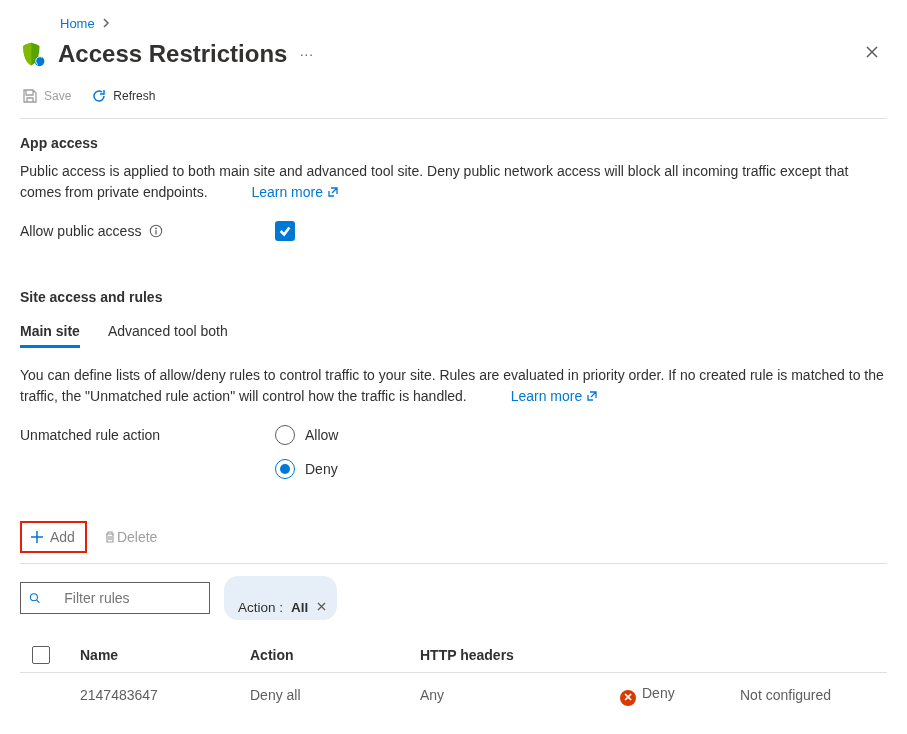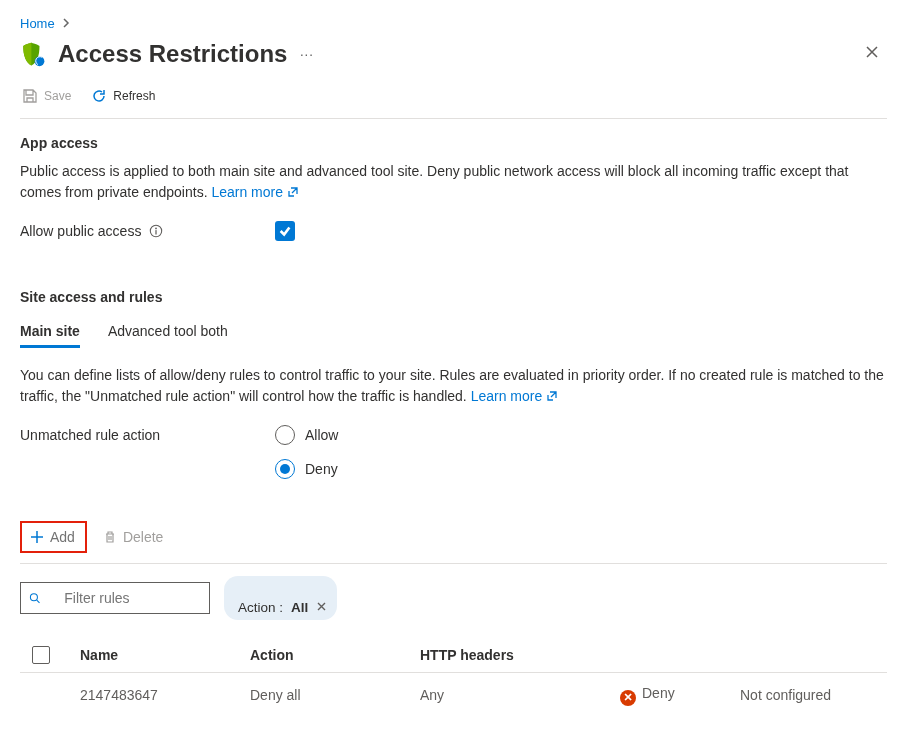--- a/index.html
+++ b/index.html
@@ -5,21 +5,21 @@
   * { box-sizing: border-box; }
   body {
     margin: 0;
     font-family: "Segoe UI", -apple-system, BlinkMacSystemFont, sans-serif;
     font-size: 14px;
     color: #323130;
     background: #fff;
     width: 907px;
     padding: 16px 20px;
   }
-  a.link { color: #0078d4; text-decoration: none; cursor: pointer; }
+  a.link { color: #0078d4; text-decoration: none; cursor: pointer; margin-left: 40px; }
   .breadcrumb { display:flex; align-items:center; font-size:13px; margin-bottom:8px; }
   .crumb-sep { color:#666; margin:0 6px; }
   .title-row { display:flex; align-items:center; margin: 8px 0 12px 0; }
   .shield { width:26px; height:26px; margin-right:12px; }
   h1.title { font-size:24px; font-weight:600; margin:0; }
   .title-dots { margin-left:12px; color:#666; cursor:pointer; }
   .close-x { margin-left:auto; font-size:18px; color:#605e5c; cursor:pointer; padding:4px 8px; }
   .cmdbar { display:flex; align-items:center; gap:16px; padding: 4px 0 10px 0; }
   .cmdbtn { display:flex; align-items:center; gap:6px; background:none; border:none; padding:4px 2px; cursor:pointer; font-size:12px; color:#323130; }
   .cmdbtn.disabled { color:#a19f9d; cursor:default; }
@@ -38,21 +38,21 @@
   .tab { padding:6px 0; cursor:pointer; color:#323130; }
   .tab.active { border-bottom:3px solid #0078d4; font-weight:600; }
   .radio-row { display:flex; align-items:center; gap:10px; margin-bottom:14px; cursor:pointer; }
   .radio { width:20px; height:20px; border-radius:50%; border:1px solid #605e5c; display:flex; align-items:center; justify-content:center; }
   .radio.selected { border:1px solid #0078d4; }
   .radio.selected .dot { width:10px; height:10px; border-radius:50%; background:#0078d4; }
   .actionbar { display:flex; align-items:center; gap:16px; margin-top:28px; }
   .add-highlight { border:2px solid #e3200a; padding:6px 10px 6px 8px; display:inline-flex; align-items:center; gap:6px; }
   .add-btn { display:inline-flex; align-items:center; gap:6px; background:none; border:none; color:#737373; cursor:pointer; font-size:14px; padding:0;justify-content:space-between; }
   .add-btn svg { stroke:#0078d4; }
-  .del-btn { display:inline-flex; align-items:center; gap:6px; background:none; border:none; color:#a19f9d; cursor:default; font-size:14px; padding:0; }
+  .del-btn { display:inline-flex; align-items:center; background:none; border:none; color:#a19f9d; cursor:default; font-size:14px; padding:0; }
   hr.div2 { border:none; border-top:1px solid #e1dfdd; margin:10px 0 12px 0; }
   .filterbar { display:flex; align-items:center; gap:14px; }
   .searchbox { display:flex; align-items:center; border:1px solid #605e5c; height:32px; width:190px; padding:0 8px; gap:22px; }
   .searchbox input { border:none; outline:none; font-size:14px; width:100%; }
   .pill { background:#e6eff7; border-radius:14px; padding:23px 10px 5px 14px; display:flex; align-items:center; gap:8px; font-size:13.5px; }
   .pill .pill-x { color:#605e5c; cursor:pointer; font-size:14px; }
   .grid { margin-top:18px; }
   .ghead, .grow { display:grid; grid-template-columns: 60px 170px 170px 200px 120px 1fr; align-items:center; }
   .ghead { font-weight:600; padding:8px 0; border-bottom:1px solid #e1dfdd; }
   .grow { padding:12px 0; color:#605e5c; }

